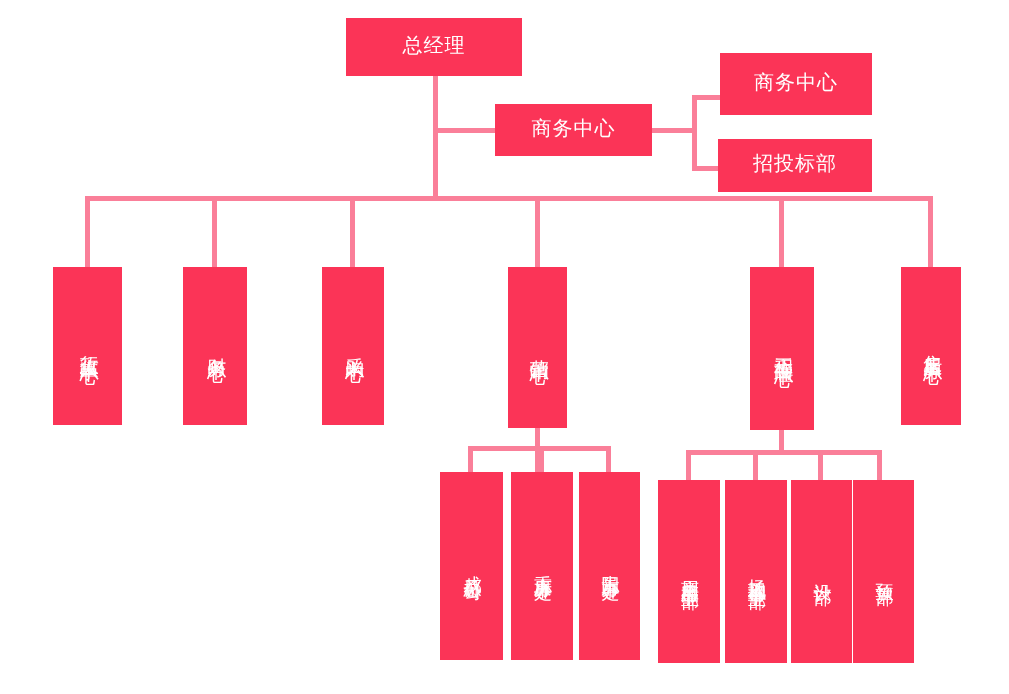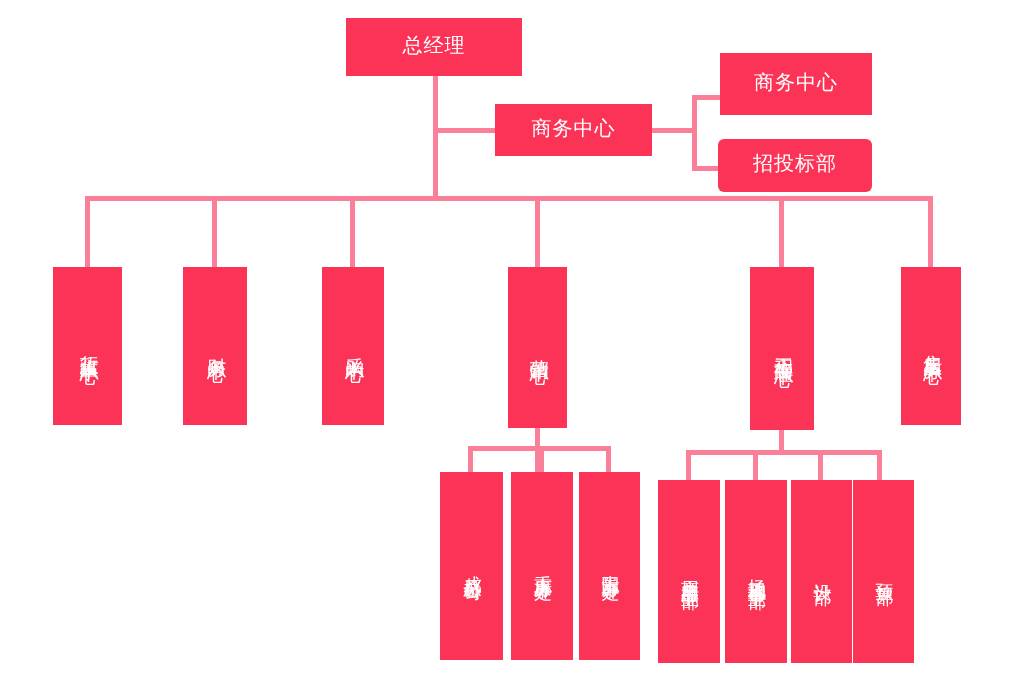--- a/index.html
+++ b/index.html
@@ -92,21 +92,21 @@
   <div class="line" style="left:753px; top:450px; width:5px; height:30px;"></div>
   <div class="line" style="left:818px; top:450px; width:5px; height:30px;"></div>
   <div class="line" style="left:877px; top:450px; width:5px; height:30px;"></div>
 
   <div class="node horiz" style="left:346px; top:18px; width:176px; height:58px;">总经理</div>
 
   <div class="node horiz" style="left:495px; top:104px; width:157px; height:52px;">商务中心</div>
 
   <div class="node horiz" style="left:720px; top:53px; width:152px; height:62px;">商务中心</div>
 
-  <div class="node horiz" style="left:718px; top:139px; width:154px; height:53px;border-radius:6px;">招投标部</div>
+  <div class="node horiz" style="left:718px; top:139px; width:154px; height:53px;">招投标部</div>
 
   <div class="node vert" style="left:53px; top:267px; width:69px; height:158px;">行政人事中心</div>
 
   <div class="node vert" style="left:183px; top:267px; width:64px; height:158px;">财务中心</div>
 
   <div class="node vert" style="left:322px; top:267px; width:62px; height:158px;">采购中心</div>
 
   <div class="node vert" style="left:508px; top:267px; width:59px; height:161px;">营销中心</div>
 
   <div class="node vert" style="left:750px; top:267px; width:64px; height:163px;">工程管理中心</div>

